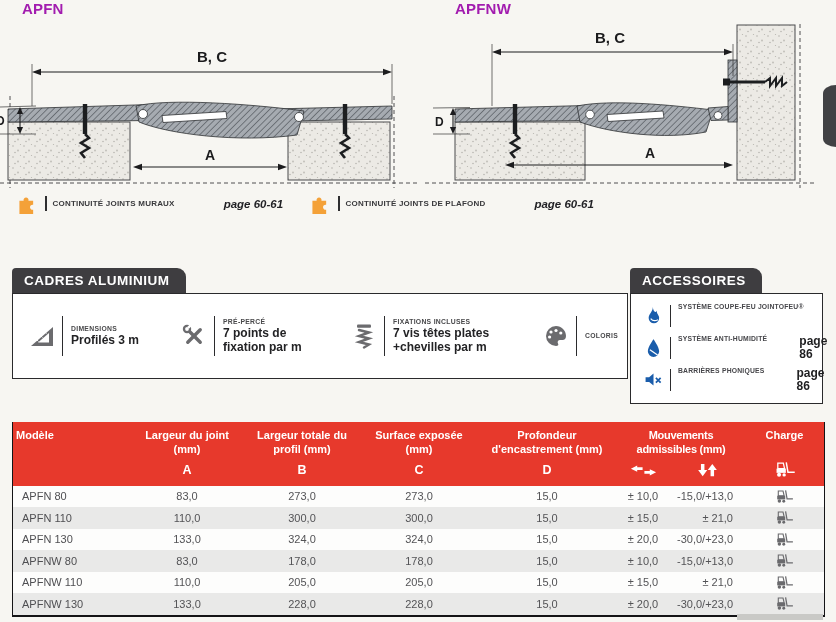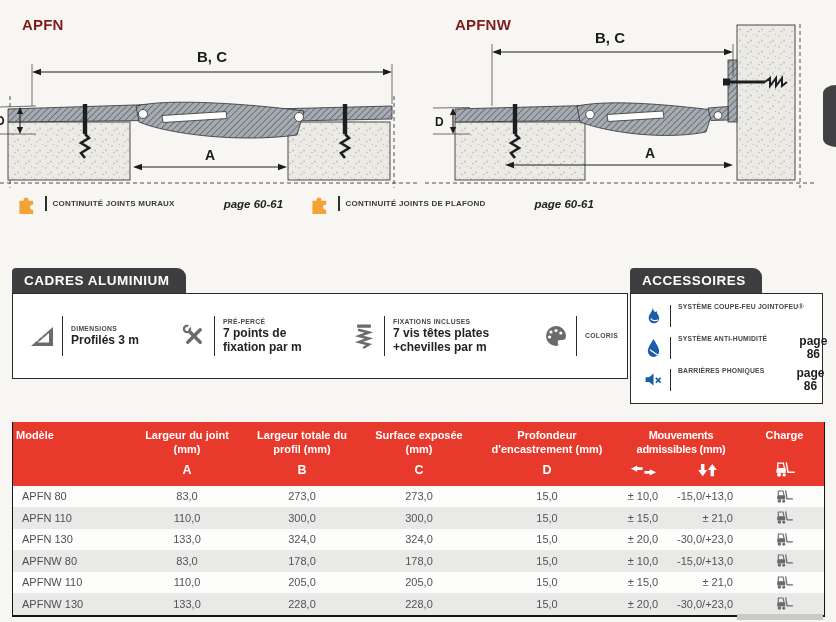--- a/index.html
+++ b/index.html
@@ -1,37 +1,37 @@
 <!DOCTYPE html>
 <html><head>
 <meta charset="utf-8">
 <style>
   html,body{margin:0;padding:0;}
   .page{position:relative;width:836px;height:622px;background:#f7f6f2;overflow:hidden;
         font-family:"Liberation Sans",sans-serif;color:#222;}
   
-  .diag-title{position:absolute;top:16px;font-size:15px;font-weight:bold;color:#7f1d1d;letter-spacing:.2px;}
+  .diag-title{position:absolute;top:0;font-size:15px;font-weight:bold;color:#a21caf;letter-spacing:.2px;}
   .t1{left:22px}.t2{left:455px}
   .diag{position:absolute;top:22px;}
   .d1{left:0;width:420px;height:168px;}
   .d2{left:425px;width:400px;height:168px;}
   .diag text{font-family:"Liberation Sans",sans-serif;font-weight:bold;fill:#1b1b1d;}
   .page-tab{position:absolute;right:0;top:85px;width:13px;height:62px;background:#414144;
             border-radius:62px 0 0 62px / 40px 0 0 40px;}
   
   .footnotes{position:absolute;left:16px;top:193px;display:flex;align-items:center;text-align:right;}
   .fn-item{display:flex;align-items:center;margin-right:26px;}
   .fn-puzzle{width:23px;height:21px;color:#f4a138;margin-right:6px;flex:none;}
   .fn-bar{width:1.5px;height:15px;background:#2e2e30;margin-right:6px;flex:none;}
   .fn-label{font-size:8px;font-weight:bold;color:#39393c;letter-spacing:.2px;margin-right:5px;white-space:nowrap;}
   .fn-page{font-size:11.5px;font-weight:bold;font-style:italic;color:#222226;white-space:nowrap;margin-left:44px;}
   
   .section{position:absolute;top:268px;height:111px;}
   .cadres{left:12px;width:616px;}
-  .accessoires{left:630px;width:193px;text-align:center;}
+  .accessoires{left:630px;width:193px;}
   .tab{position:absolute;top:0;left:0;height:25px;line-height:25px;background:#3e3d40;color:#fff;
        font-size:13.5px;font-weight:bold;letter-spacing:.5px;padding:0 16px 0 12px;border-radius:4px 9px 0 0;}
   .box{position:absolute;top:25px;left:0;right:0;bottom:0;background:#fff;border:1px solid #2a2a2c;box-sizing:border-box;}
   .features{display:flex;align-items:center;height:100%;padding-left:16px;box-sizing:border-box;}
   .feature{display:flex;align-items:center;}
   .feature:nth-child(1){margin-right:30px;}
   .feature:nth-child(2){margin-right:40px;}
   .feature:nth-child(3){margin-right:46px;}
   .feature:nth-child(4){margin-right:14px;}
   .feat-icon{width:26px;height:26px;color:#6b6b6e;flex:none;}

